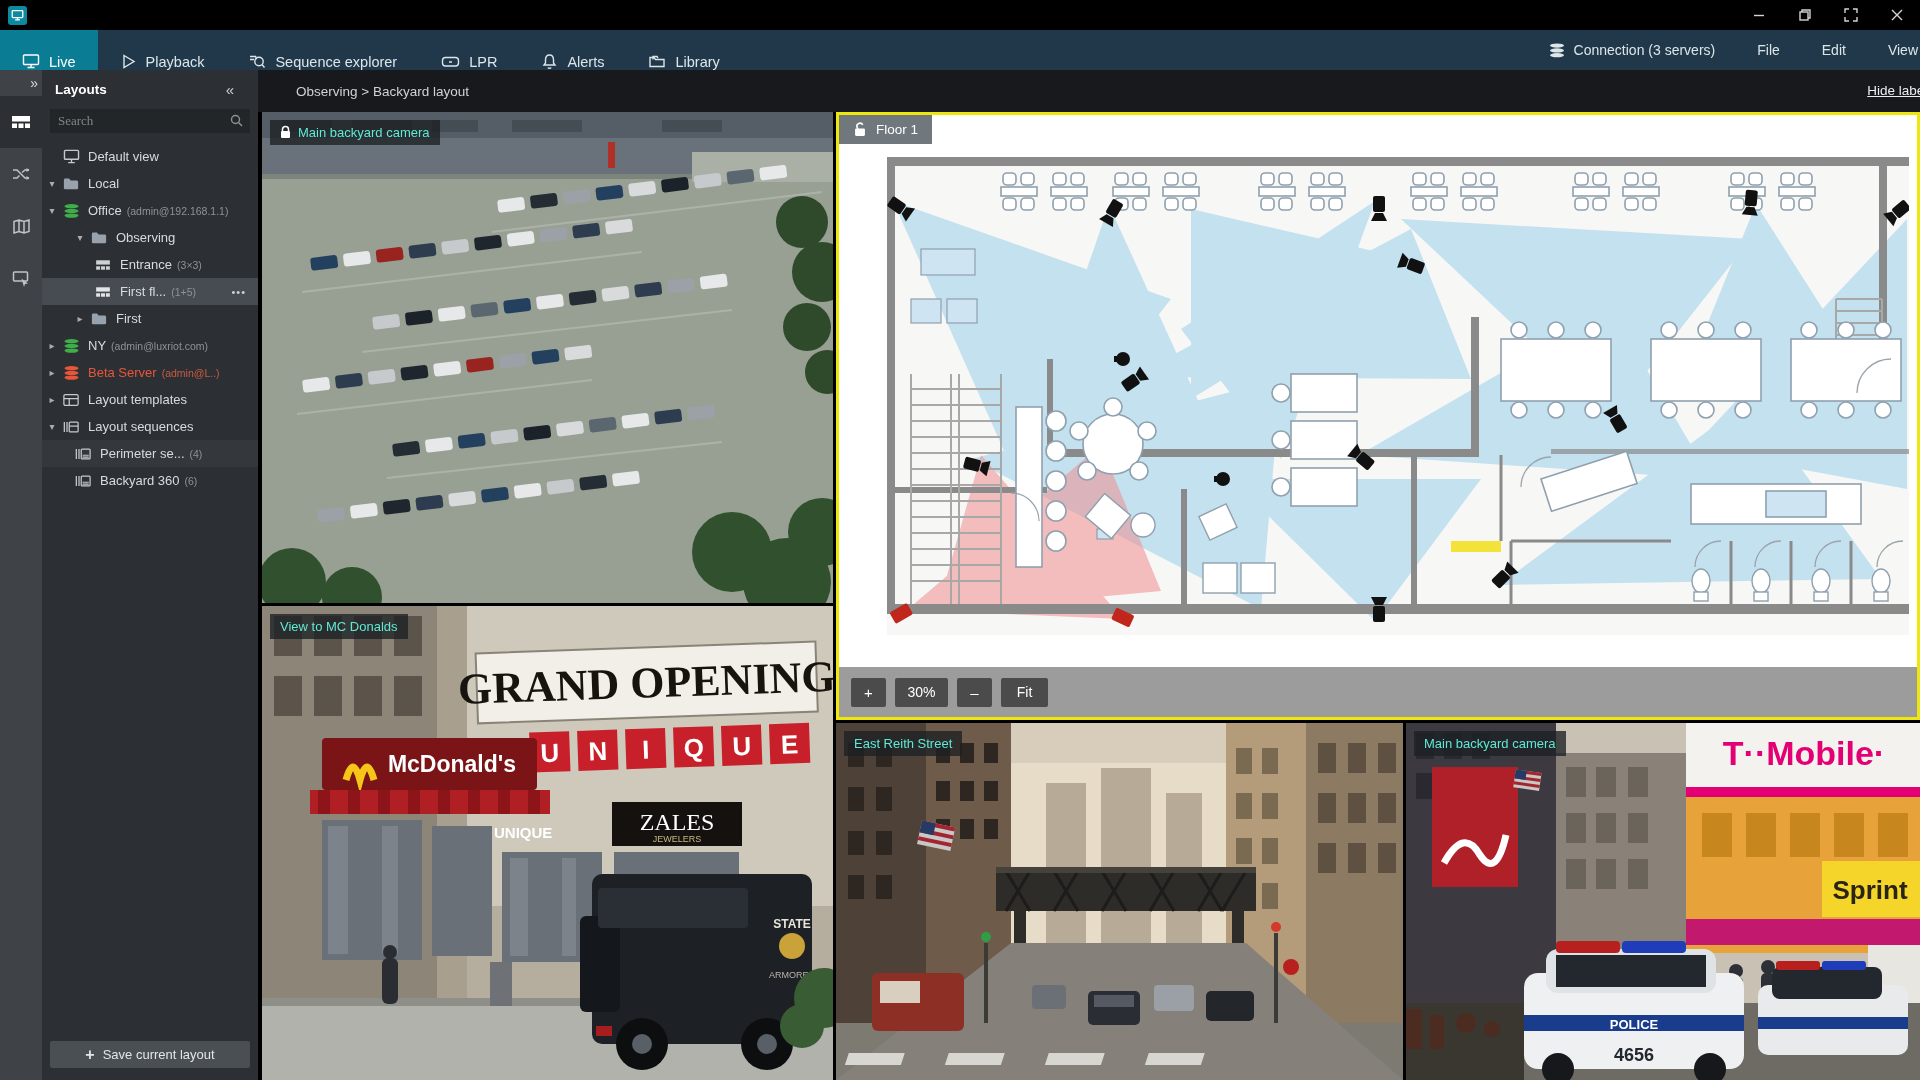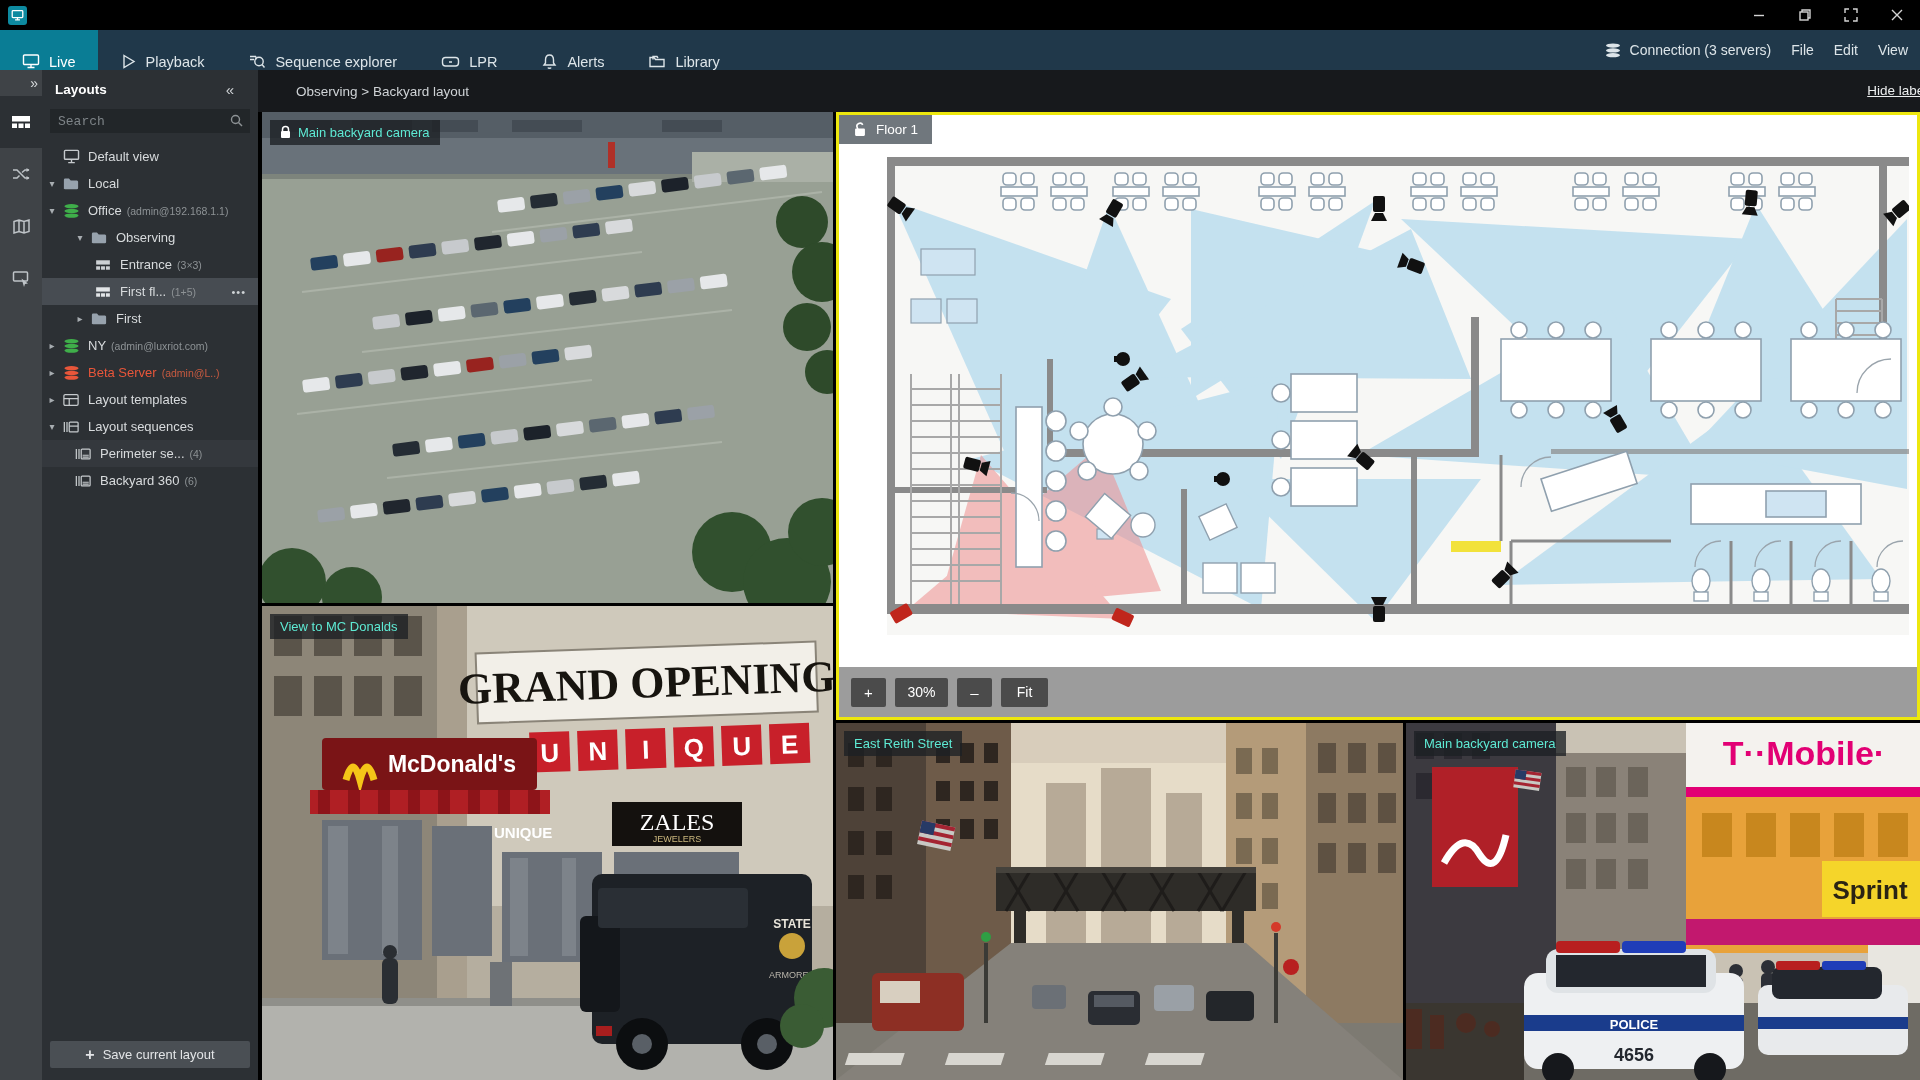--- a/index.html
+++ b/index.html
@@ -16,40 +16,40 @@
   .winbtn { width:46px; height:30px; display:flex; align-items:center; justify-content:center; }
   .winbtn svg { stroke:#d4d4d4; stroke-width:1.4; fill:none; }
 
   
   .navbar { position:absolute; left:0; top:30px; width:1920px; height:40px; background:#20384a;
     display:flex; align-items:stretch; }
   .tab { display:flex; align-items:flex-end; gap:9px; padding:0 22px; color:#dde5e9; font-size:14.5px; cursor:default; }
   .tab.active { background:#0a7d95; color:#fff; }
   .tab svg { stroke:#dde5e9; stroke-width:1.4; fill:none; }
   .tab.active svg { stroke:#fff; }
-  .nav-right { position:absolute; right:0; top:0; height:40px; display:flex; align-items:center; gap:20px; padding-right:12px; }
+  .nav-right { position:absolute; right:0; top:0; height:40px; display:flex; align-items:center; gap:42px; padding-right:2px; }
   .nav-right .mitem { color:#dde5e9; font-size:14px; display:flex; align-items:center; gap:8px; }
 
   
   .rail { position:absolute; left:0; top:70px; width:42px; height:1010px; background:#3f4347; }
   .rail-expand { height:26px; display:flex; align-items:center; justify-content:flex-end; padding-right:6px;
     color:#d8dbdd; font-size:14px; letter-spacing:-2px; }
   .rail-item { width:42px; height:52px; display:flex; align-items:center; justify-content:center; }
   .rail-item.active { background:#2c3034; }
   .rail-item svg { stroke:#bfc4c8; fill:none; stroke-width:1.5; }
   .rail-item.active svg { stroke:#fff; }
 
   
   .panel { position:absolute; left:42px; top:70px; width:216px; height:1010px; background:#2c3034; color:#d8dbdd; }
   .panel-head { display:flex; align-items:center; justify-content:space-between; padding:11px 24px 9px 13px; }
   .panel-title { font-weight:bold; font-size:13.5px; color:#fff; }
   .collapse { color:#cfd3d6; font-size:15px; }
   .searchwrap { position:relative; margin:2px 8px 10px 8px; }
   .searchwrap input { width:100%; height:24px; background:#222629; border:0; outline:none; color:#d8dbdd;
-    font-size:13px; padding:0 26px 0 8px; font-family:Liberation Mono, monospace; }
+    font-size:13px; padding:0 26px 0 8px; font-family:Liberation Serif, serif; }
   .searchwrap input::placeholder { color:#7e8488; }
   .searchicon { position:absolute; right:6px; top:4px; }
   .tree { font-size:13px; }
   .row { height:27px; display:flex; align-items:center; }
   .row .chev { width:16px; text-align:center; color:#a8adb1; font-size:10px; flex:0 0 16px; }
   .row .ticon { width:22px; display:flex; justify-content:center; flex:0 0 22px; }
   .row .lbl { margin-left:6px; white-space:nowrap; }
   .row .sfx { margin-left:5px; font-size:10.5px; color:#8d9295; white-space:nowrap; }
   .row.d1 { padding-left:2px; }
   .row.d2 { padding-left:30px; }

